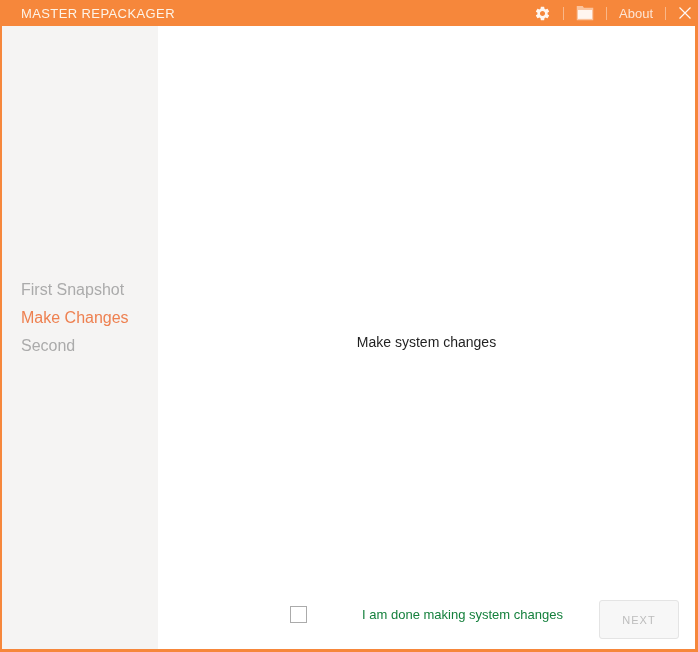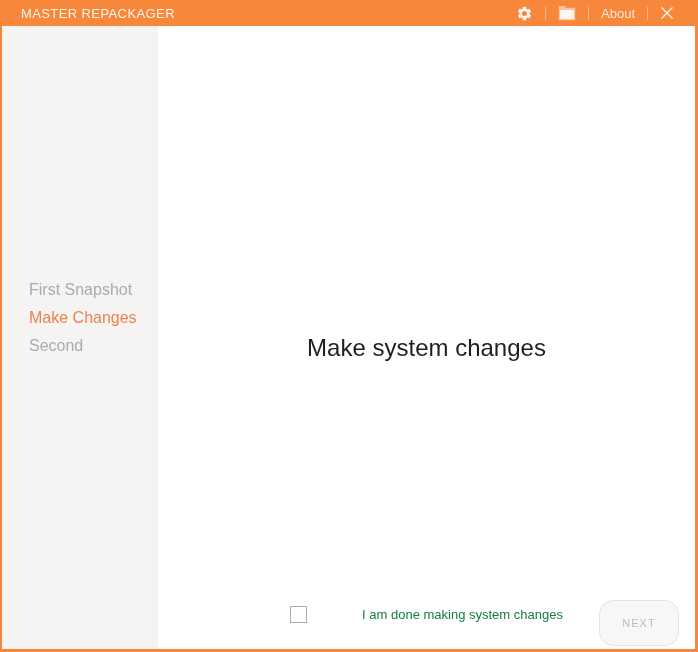--- a/index.html
+++ b/index.html
@@ -33,21 +33,21 @@
     letter-spacing: 0.4px;
     color: #FDF3E7;
     white-space: nowrap;
     margin-left: 11px;
   }
   .titlebar-right {
     margin-left: auto;
     display: flex;
     align-items: center;
     gap: 12px;
-    padding-right: 24px;
+    padding-right: 6px;
     height: 100%;
   }
   .tb-btn {
     background: transparent;
     border: none;
     padding: 0;
     display: flex;
     align-items: center;
     justify-content: center;
     cursor: pointer;
@@ -74,21 +74,21 @@
   
   .sidebar {
     width: 156px;
     background: #F5F4F3;
     position: relative;
     flex: 0 0 156px;
   }
   .nav {
     position: absolute;
     top: 250px;
-    left: 16px;
+    left: 8px;
     width: 100%;
   }
   .nav-item {
     position: relative;
     height: 28px;
     line-height: 28px;
     padding-left: 11px;
     font-size: 16px;
     color: #ABABAB;
     cursor: pointer;
@@ -109,21 +109,21 @@
     position: relative;
     flex: 1 1 auto;
     background: #ffffff;
   }
   .message {
     position: absolute;
     top: 308px;
     left: 0;
     width: 100%;
     text-align: center;
-    font-size: 24px;
+    font-size: 14px;
     color: #1F1F1F;
   }
   .checkbox-row {
     position: absolute;
     top: 580px;
     left: 0;
     width: 100%;
     display: flex;
     align-items: center;
     justify-content: center;
@@ -142,24 +142,24 @@
     color: #15803d;
     cursor: pointer;
     white-space: nowrap;
     margin-left: 47px;
   }
   .next-btn {
     position: absolute;
     top: 574px;
     right: 16px;
     width: 80px;
-    height: 46px;
+    height: 39px;
     background: #F7F7F7;
     border: 1px solid #E4E4E4;
-    border-radius: 14px;
+    border-radius: 3px;
     font-family: "Liberation Sans", sans-serif;
     font-size: 11px;
     letter-spacing: 1px;
     color: #BDBDBD;
     cursor: default;
   }
 </style>
 </head>
 <body>
 

